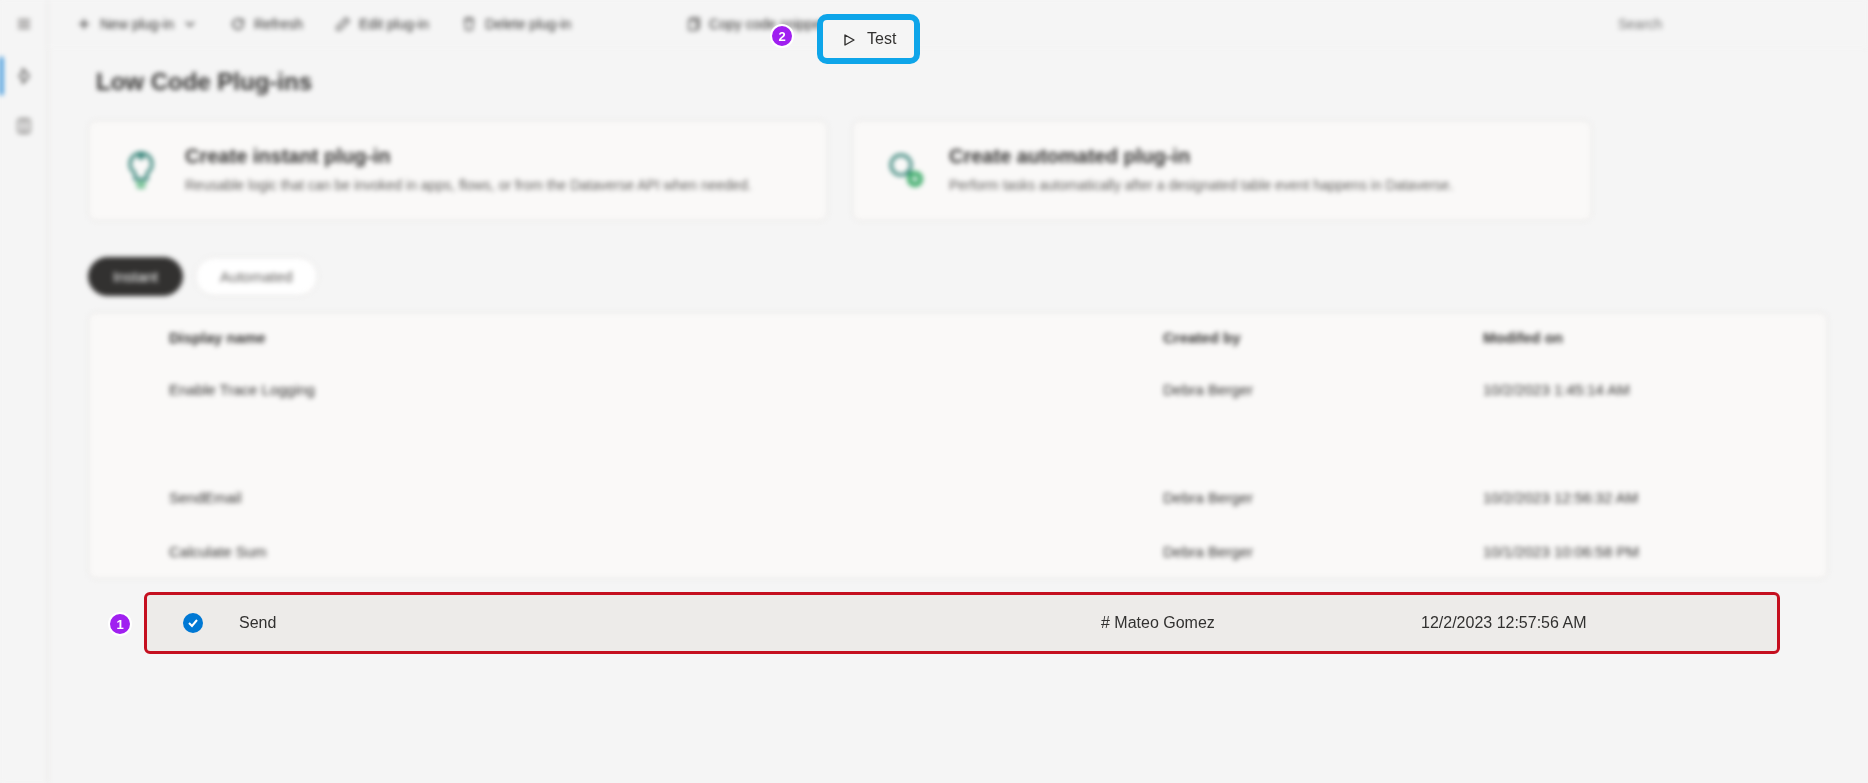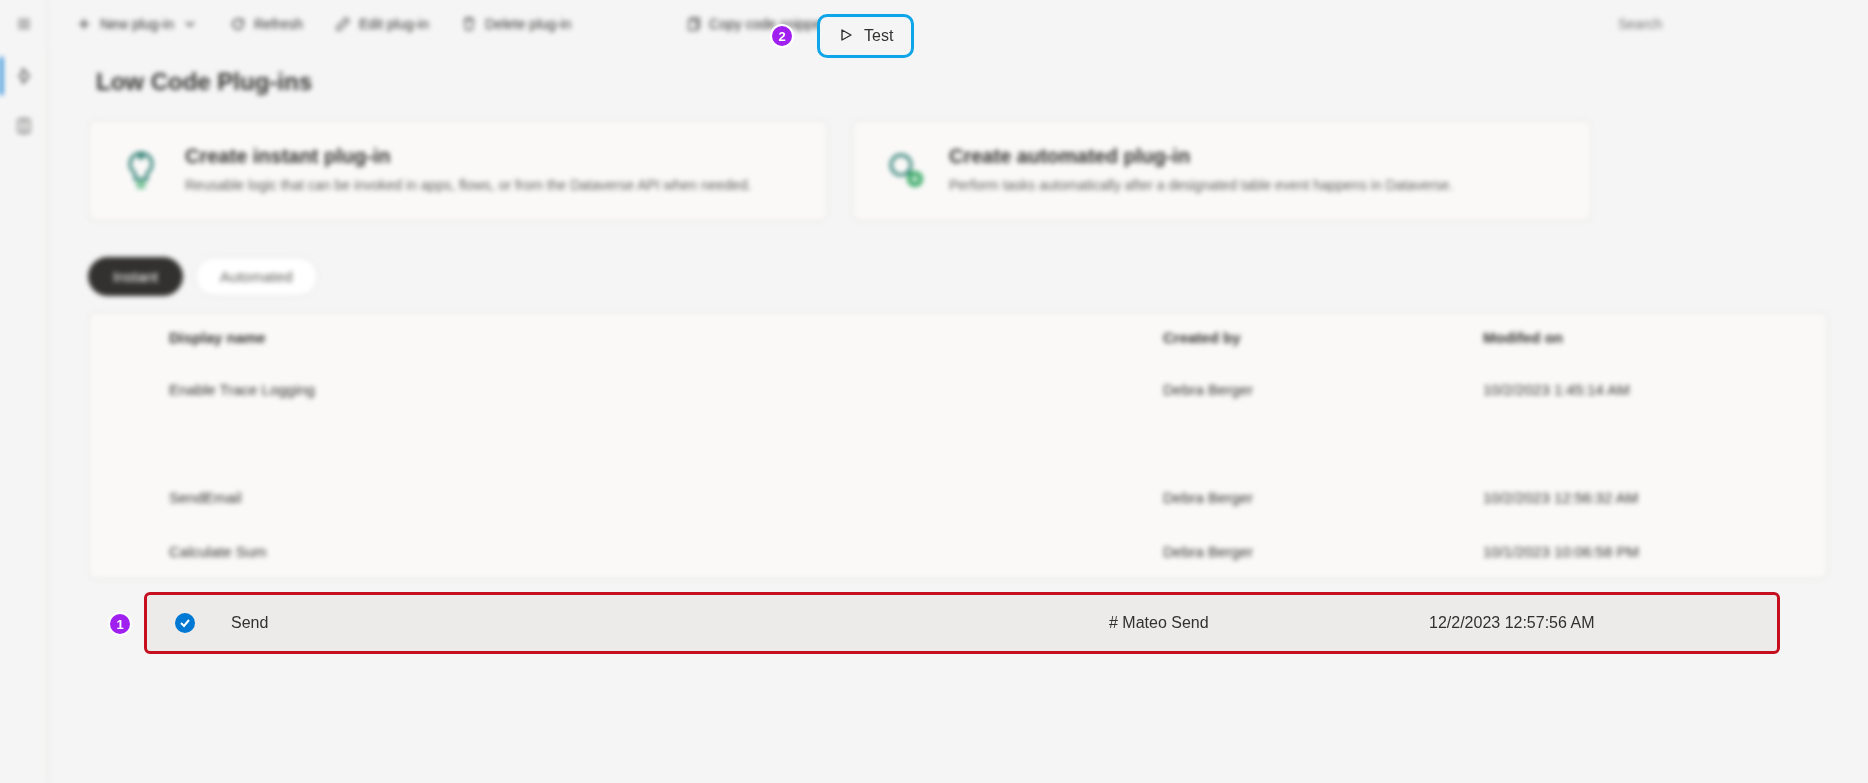--- a/index.html
+++ b/index.html
@@ -204,36 +204,36 @@
       position: absolute;
       top: 0;
       left: 0;
       pointer-events: none;
     }
     .crisp-test-btn {
       position: absolute;
       left: 817px;
       top: 14px;
       display: flex;
-      align-items: flex-start;
+      align-items: flex-end;
       gap: 10px;
       padding: 10px 18px;
-      border: 3px solid #0ea5e9;
+      border: 6px solid #0ea5e9;
       border-radius: 10px;
       background: #f5f5f5;
       font-size: 16px;
       pointer-events: auto;
     }
     .crisp-row {
       position: absolute;
       left: 144px;
       top: 592px;
       width: 1636px;
       display: flex;
-      padding: 18px 28px;
+      padding: 18px 36px;
       font-size: 16px;
       align-items: center;
       border: 3px solid #c50f1f;
       border-radius: 6px;
       background: #edebe9;
       pointer-events: auto;
     }
   </style>
 </head>
 <body>
@@ -384,19 +384,19 @@
 
   <div class="crisp-row">
     <div class="col-check">
       <div class="check-circle">
         <svg width="12" height="12" viewBox="0 0 12 12">
             <path d="M2 6l3 3 5-6" stroke="#fff" stroke-width="2" fill="none"></path>
           </svg>
       </div>
     </div>
     <div class="col-name">Send</div>
-    <div class="col-created"># Mateo Send</div>
+    <div class="col-created"># Mateo Gomez</div>
     <div class="col-modified">12/2/2023 12:57:56 AM</div>
   </div>
 
   <div class="annotation" style="left:108px; top:612px;">1</div>
   <div class="annotation" style="left:770px; top:24px;">2</div>
 </div>
 
 </body></html>

